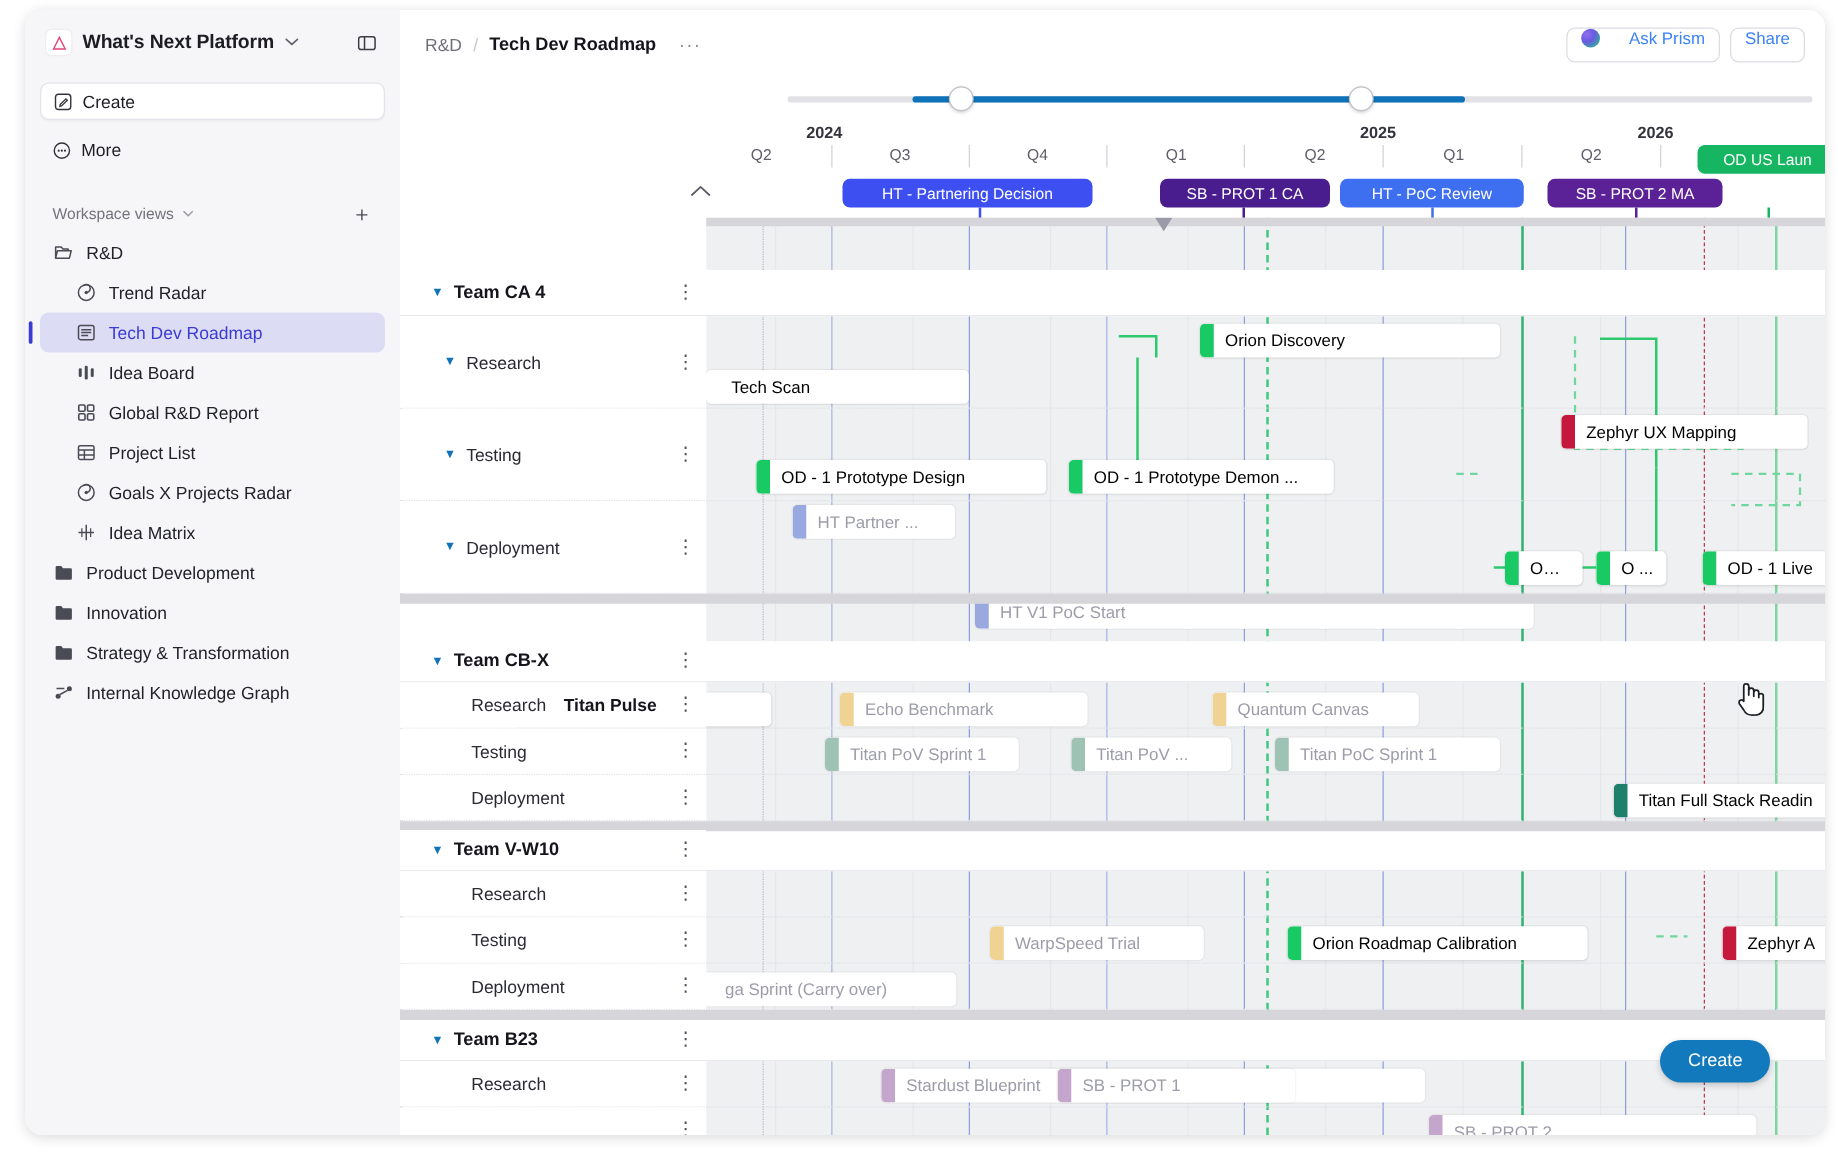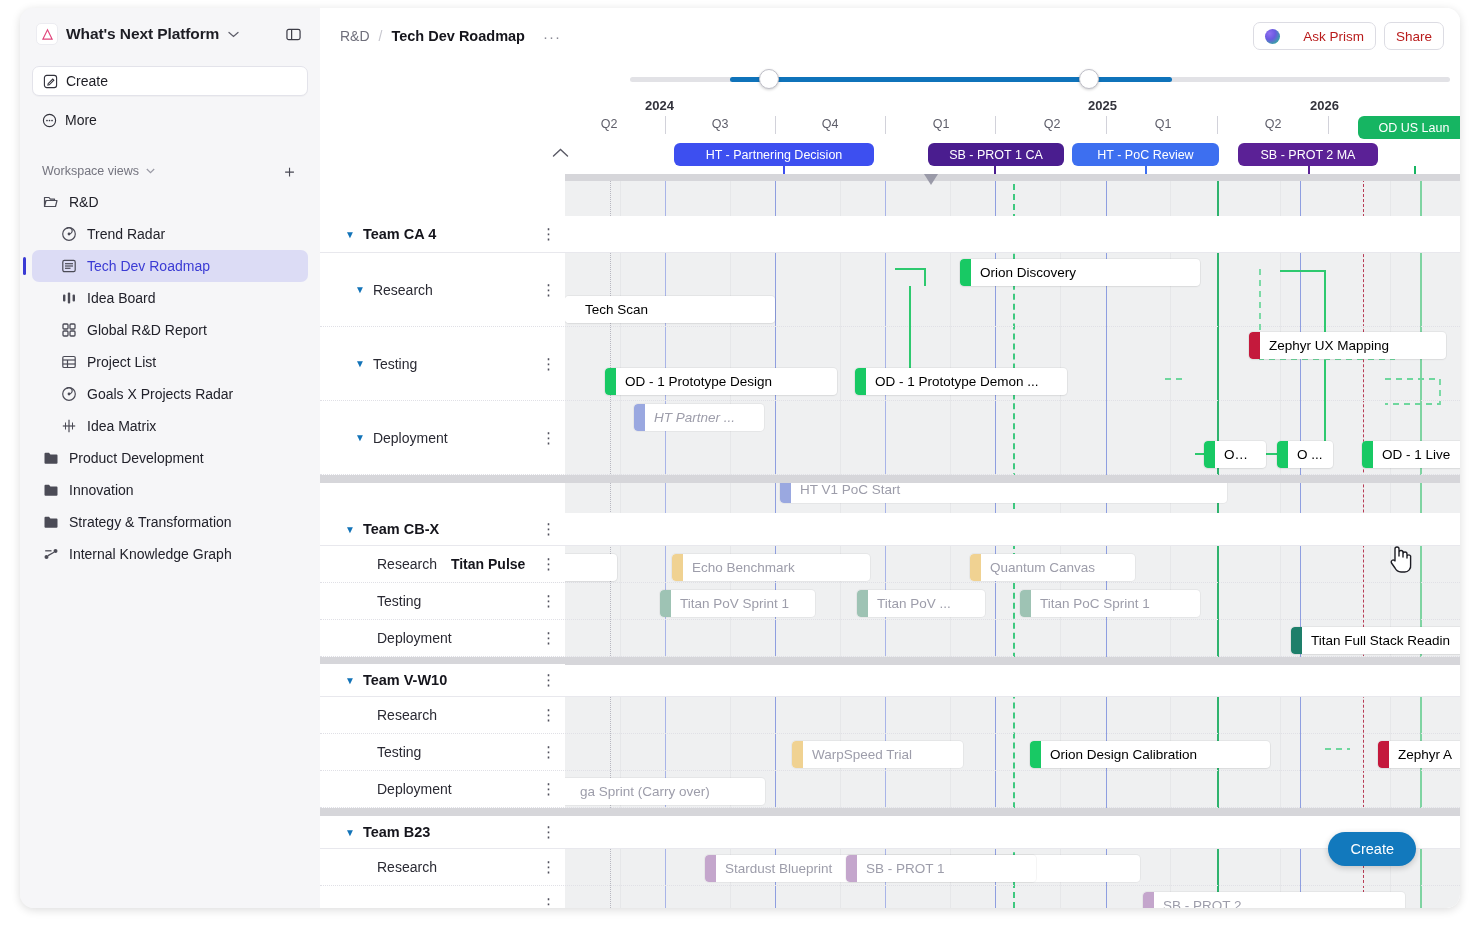--- a/index.html
+++ b/index.html
@@ -107,22 +107,22 @@
     padding: 0 16px 0 20px; background: #fff;
   }
   .crumb { font-size: 14px; color: #6f6f7b; cursor: pointer; }
   .crumb-sep { font-size: 14px; color: #c6c6ce; margin: 0 9px; }
   .crumb-cur { font-size: 14.5px; color: #15151c; font-weight: 600; cursor: pointer;}
   .crumb-dots { margin-left: 18px; color: #8a8a95; font-size: 15px;
                 letter-spacing: 1px; cursor: pointer; }
   .top-actions { margin-left: auto; display: flex; gap: 8px; }
   .pill {
     height: 28px; border: 1px solid #dcdce3; border-radius: 7px;
-    background: #fff; display: flex; align-items: center;
-    padding: 0 11px; font-size: 13.5px; color: #b91c1c; cursor: pointer; gap: 16px;
+    background: #fff; display: flex; 
+    padding: 0 11px; font-size: 13.5px; color: #3b82f6; cursor: pointer; gap: 16px;
   }
   .prism-dot {
     width: 15px; height: 15px; border-radius: 50%;
     margin-right: 7px; flex: 0 0 15px;
     background: radial-gradient(circle at 30% 30%, #8f6ff0 0%, #6a5ae0 40%, #2fb39a 85%);
   }
 
   
   .scrubber-wrap { height: 34px; position: relative; }
   .scrub-track {
@@ -661,21 +661,21 @@
             <span class="txt">Zephyr UX Mapping</span>
           </div>
           <div class="bar" style="left: 285px; width: 232px; top: 194px; z-index: 3;">
             <span class="cap" style="background:#18c964"></span>
             <span class="txt">OD - 1 Prototype Design</span>
           </div>
           <div class="bar" style="left: 535px; width: 212px; top: 194px; z-index: 3;">
             <span class="cap" style="background:#18c964"></span>
             <span class="txt">OD - 1 Prototype Demon ...</span>
           </div>
-          <div class="bar ghost" style="left: 314px; width: 130px; top: 230px; z-index: 3; font-style: italic;">
+          <div class="bar ghost" style="left: 314px; width: 130px; top: 230px; z-index: 3;">
             <span class="cap" style="background:#9aa8e0"></span>
             <span class="txt">HT Partner ...</span>
           </div>
           <div class="bar" style="left: 884px; width: 62px; top: 267px; z-index: 3;">
             <span class="cap" style="background:#18c964"></span>
             <span class="txt">OD ...</span>
           </div>
           <div class="bar" style="left: 957px; width: 56px; top: 267px; z-index: 3;">
             <span class="cap" style="background:#18c964"></span>
             <span class="txt">O ...</span>
@@ -715,21 +715,21 @@
           <div class="bar" style="left: 971px; width: 180px; top: 453px; z-index: 3;">
             <span class="cap" style="background:#1e7f6a"></span>
             <span class="txt">Titan Full Stack Readin</span>
           </div>
           <div class="bar ghost" style="left: 472px; width: 171px; top: 567px; z-index: 3;">
             <span class="cap" style="background:#f0d292"></span>
             <span class="txt">WarpSpeed Trial</span>
           </div>
           <div class="bar" style="left: 710px; width: 240px; top: 567px; z-index: 3;">
             <span class="cap" style="background:#18c964"></span>
-            <span class="txt">Orion Design Calibration</span>
+            <span class="txt">Orion Roadmap Calibration</span>
           </div>
           <div class="bar" style="left: 1058px; width: 94px; top: 567px; z-index: 3;">
             <span class="cap" style="background:#c4193c"></span>
             <span class="txt">Zephyr A</span>
           </div>
           <div class="bar ghost" style="left: 240px; width: 205px; top: 604px; z-index: 3;">
             <span class="cap" style="background:#ffffff"></span>
             <span class="txt">ga Sprint (Carry over)</span>
           </div>
           <div class="bar ghost" style="left: 385px; width: 435px; top: 681px; z-index: 3;">

